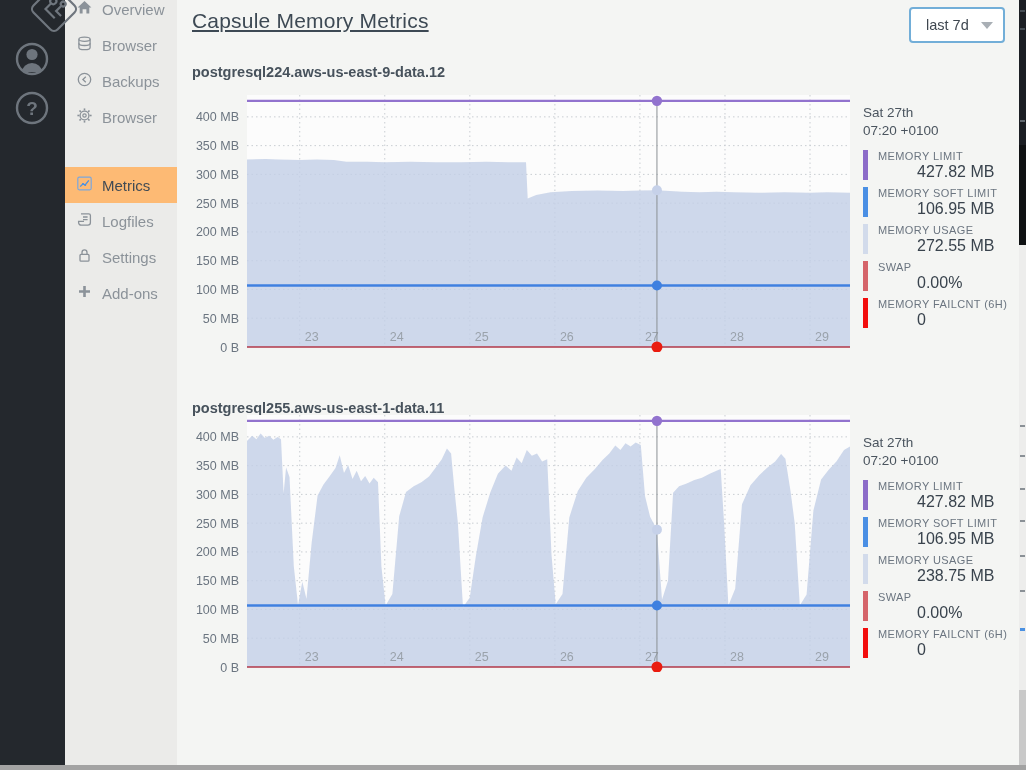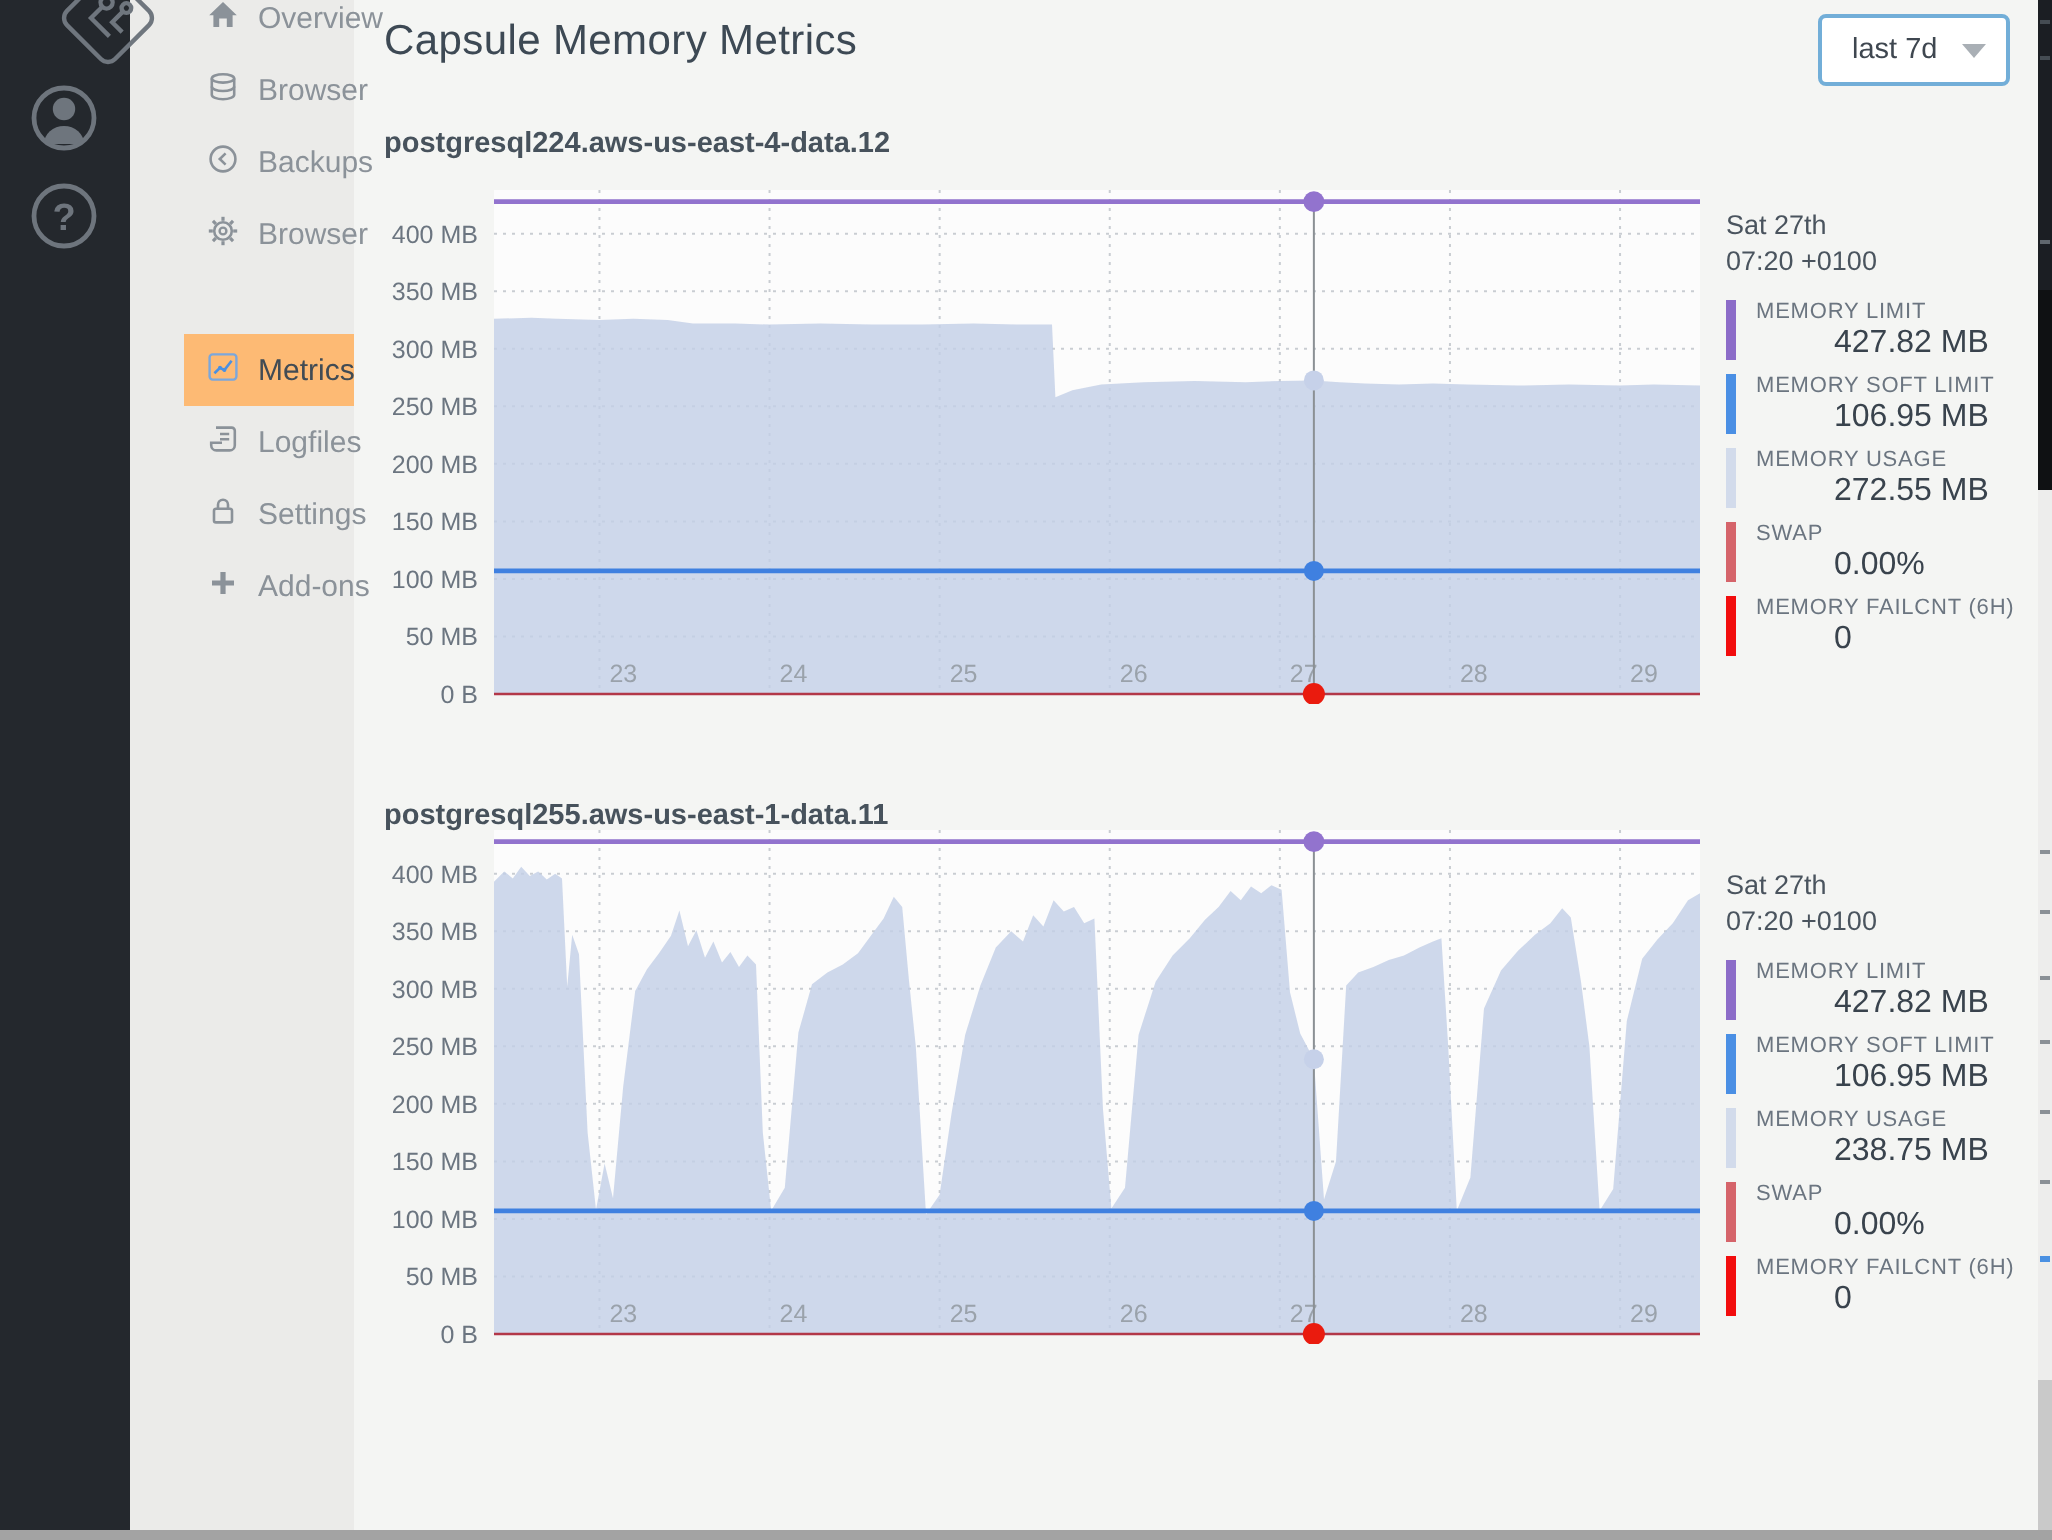--- a/index.html
+++ b/index.html
@@ -7,30 +7,30 @@
   .stage { position:relative; width:1026px; height:770px; }
 
   
   .dark-rail { position:absolute; left:0; top:0; width:65px; height:765px; background:#24282d; z-index:5; }
   .rail-logo { position:absolute; left:28px; top:-17px; width:52px; height:52px; z-index:7; }
   .rail-icon { position:absolute; left:14px; width:36px; height:36px; }
   .rail-avatar { top:41px; }
   .rail-help { top:90px; }
 
   
-  .nav { position:absolute; left:65px; top:0; width:112px; height:765px; background:#ebebe9; z-index:4;padding-left:27px; }
+  .nav { position:absolute; left:65px; top:0; width:112px; height:765px; background:#ebebe9; z-index:4; }
   .nav-list { margin-top:-9px; }
   .nav-item { height:36px; display:flex; align-items:center; padding-left:11px; gap:9px;
               font-size:15px; color:#8b9299; cursor:pointer; white-space:nowrap; }
   .nav-item.active { background:#fdba74; color:#414b54;margin-top:32px; }
   .nav-item svg { flex:0 0 auto; }
 
   
   .main { position:absolute; left:177px; top:0; width:842px; height:765px; background:#f4f5f3; }
-  .page-title { position:absolute; left:15px; top:9px; font-size:21px; font-weight:500; color:#3d4954; letter-spacing:.2px; }
+  .page-title { position:absolute; left:15px; top:9px; font-size:21px; font-weight:500; color:#3d4954; letter-spacing:.2px;text-decoration:underline; }
   .range-select { position:absolute; right:14px; top:7px; width:96px; height:36px; background:#fff;
                   border:2px solid #72aed8; border-radius:4px; display:flex; align-items:center;
                   justify-content:space-between; padding:0 10px 0 15px; font-size:14.5px; color:#3f4750; cursor:pointer; }
   .caret { width:0; height:0; border-left:6px solid transparent; border-right:6px solid transparent; border-top:7px solid #a9afb5; }
 
   .chart-title { position:absolute; left:15px; font-size:14.5px; font-weight:bold; color:#47525c; }
   .chart-title.c0 { top:64px; } .chart-title.c1 { top:400px; }
   svg.plot { position:absolute; left:15px; width:663px; height:262px; }
   svg.plot.c0 { top:90px; } svg.plot.c1 { top:410px; }
   svg text { font-family:"Liberation Sans", sans-serif; }
@@ -177,21 +177,21 @@
   </nav>
 
   <div class="main">
     <h1 class="page-title">Capsule Memory Metrics</h1>
 
     <div class="range-select">
       <span>last 7d</span>
       <span class="caret"></span>
     </div>
 
-    <div class="chart-title c0">postgresql224.aws-us-east-4-data.12</div>
+    <div class="chart-title c0">postgresql224.aws-us-east-9-data.12</div>
     <svg class="plot c0" viewBox="0 0 663 262">
         <rect x="55" y="5" width="603" height="252" fill="#fcfcfc"></rect>
         <line x1="55" y1="228.23287671232876" x2="658" y2="228.23287671232876" stroke="#c9cdd2" stroke-width="1" stroke-dasharray="1.5,3"></line>
         <line x1="55" y1="199.46575342465752" x2="658" y2="199.46575342465752" stroke="#c9cdd2" stroke-width="1" stroke-dasharray="1.5,3"></line>
         <line x1="55" y1="170.6986301369863" x2="658" y2="170.6986301369863" stroke="#c9cdd2" stroke-width="1" stroke-dasharray="1.5,3"></line>
         <line x1="55" y1="141.93150684931507" x2="658" y2="141.93150684931507" stroke="#c9cdd2" stroke-width="1" stroke-dasharray="1.5,3"></line>
         <line x1="55" y1="113.16438356164383" x2="658" y2="113.16438356164383" stroke="#c9cdd2" stroke-width="1" stroke-dasharray="1.5,3"></line>
         <line x1="55" y1="84.39726027397259" x2="658" y2="84.39726027397259" stroke="#c9cdd2" stroke-width="1" stroke-dasharray="1.5,3"></line>
         <line x1="55" y1="55.63013698630138" x2="658" y2="55.63013698630138" stroke="#c9cdd2" stroke-width="1" stroke-dasharray="1.5,3"></line>
         <line x1="55" y1="26.86301369863014" x2="658" y2="26.86301369863014" stroke="#c9cdd2" stroke-width="1" stroke-dasharray="1.5,3"></line>

